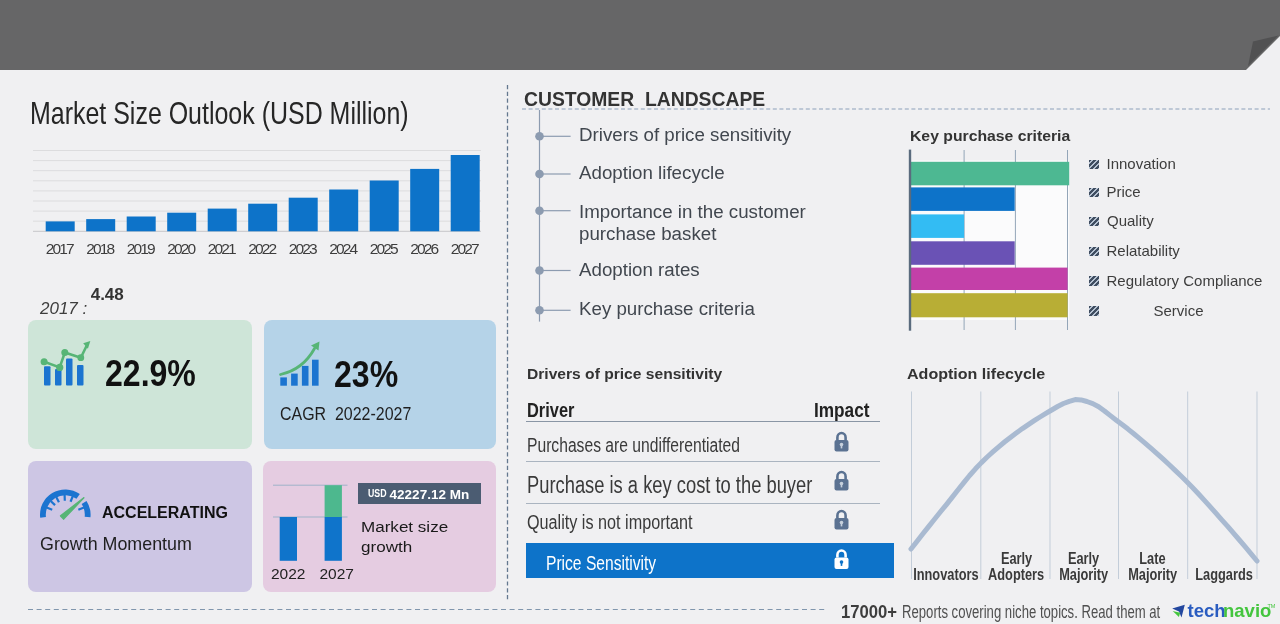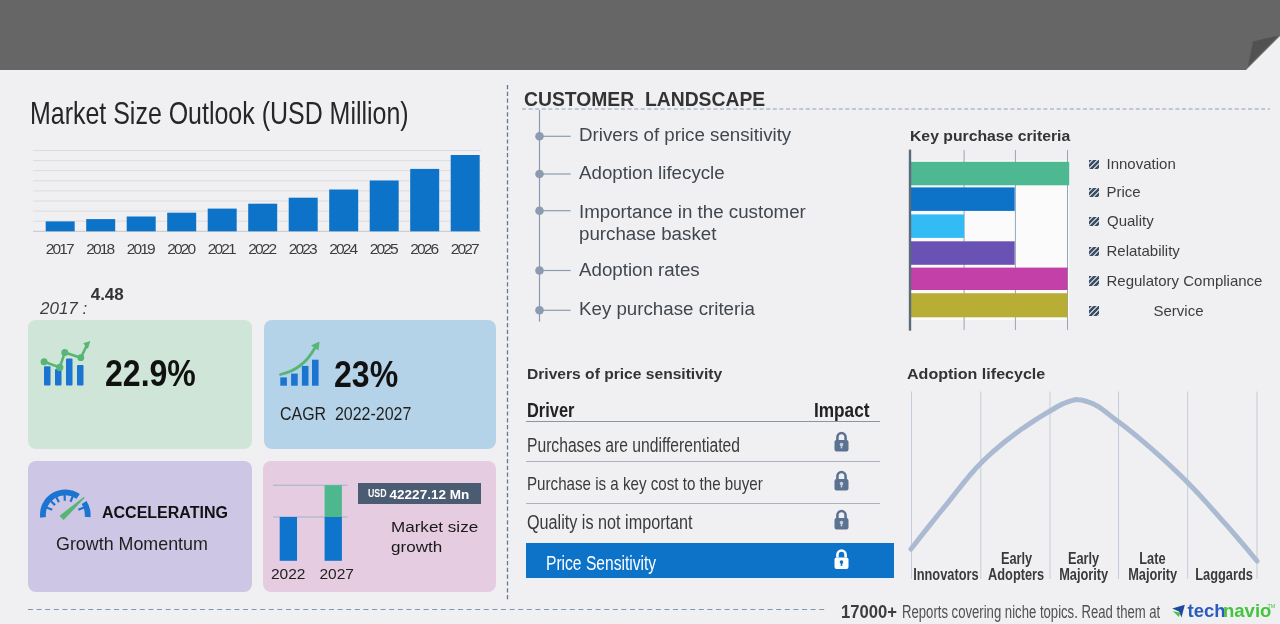--- a/index.html
+++ b/index.html
@@ -117,35 +117,35 @@
       <line x1="-20" y1="0" x2="-14" y2="0" transform="rotate(43)"></line>
       <line x1="-20" y1="0" x2="-14" y2="0" transform="rotate(63)"></line>
       <line x1="-20" y1="0" x2="-14" y2="0" transform="rotate(88)"></line>
       <line x1="-20" y1="0" x2="-14" y2="0" transform="rotate(112)"></line>
       <line x1="20" y1="0" x2="14" y2="0" transform="rotate(-21)"></line>
     </g>
     <polygon points="18.5,-16.9 -4.7,1.2 -1.7,4.4" fill="#57b576" stroke="#57b576" stroke-width="1.5" stroke-linejoin="round"></polygon>
   </g>
 </svg>
 <div class="abs" style="left:102px;top:504.9px;font-size:16px;font-weight:bold;color:#111;line-height:1;"><span class="sx" id="accel" style="transform:scaleX(1)">ACCELERATING</span></div>
-<div class="abs" style="left:40px;top:534.4px;font-size:19px;color:#1f1f1f;line-height:1;margin-left:16px;"><span class="sx" id="gm" style="transform:scaleX(.94)">Growth Momentum</span></div>
+<div class="abs" style="left:40px;top:534.4px;font-size:19px;color:#1f1f1f;line-height:1;"><span class="sx" id="gm" style="transform:scaleX(.94)">Growth Momentum</span></div>
 
 <svg class="abs" style="left:0;top:0" width="500" height="600">
   <line x1="273" y1="485.2" x2="347.5" y2="485.2" stroke="#9fb3c8" stroke-width="1"></line>
   <line x1="273" y1="517" x2="347.5" y2="517" stroke="#9fb3c8" stroke-width="1"></line>
   <rect x="279.7" y="517" width="17.3" height="43.8" fill="#0f74cb"></rect>
   <rect x="324.6" y="517" width="17.3" height="43.8" fill="#0f74cb"></rect>
   <rect x="324.6" y="485.2" width="17.3" height="31.8" fill="#4db88e"></rect>
 </svg>
 <div class="abs" style="left:271px;top:565.9px;font-size:15.5px;color:#222;line-height:1;">2022</div>
 <div class="abs" style="left:319.5px;top:565.9px;font-size:15.5px;color:#222;line-height:1;">2027</div>
 <div class="abs" style="left:358px;top:482.5px;width:123px;height:21.7px;background:#4b5c72;"></div>
 <div class="abs" style="left:367.7px;top:488px;font-size:11px;font-weight:bold;color:#fff;line-height:1;"><span class="sx" style="transform:scaleX(.8)">USD</span></div>
 <div class="abs" style="left:389.6px;top:488px;font-size:13.5px;font-weight:bold;color:#fff;line-height:1;"><span class="sx" id="usdval" style="transform:scaleX(1)">42227.12 Mn</span></div>
-<div class="abs" style="left:361px;top:517px;font-size:15.5px;line-height:20px;color:#1a1a1a;margin-left:30px;"><span class="sx" style="transform:scaleX(1.1)">Market size</span><br><span class="sx" style="transform:scaleX(1.1)">growth</span></div>
+<div class="abs" style="left:361px;top:517px;font-size:15.5px;line-height:20px;color:#1a1a1a;"><span class="sx" style="transform:scaleX(1.1)">Market size</span><br><span class="sx" style="transform:scaleX(1.1)">growth</span></div>
 
 <svg class="abs" style="left:0;top:0" width="1280" height="624">
   <line x1="507.5" y1="85" x2="507.5" y2="600" stroke="#64788f" stroke-width="1.3" stroke-dasharray="4.2 2.6"></line>
   <line x1="522" y1="109" x2="1270" y2="109" stroke="#8ba0b9" stroke-width="1.2" stroke-dasharray="4 2.6"></line>
   <line x1="28" y1="609.5" x2="826" y2="609.5" stroke="#8096ad" stroke-width="1.2" stroke-dasharray="5 3.6"></line>
 </svg>
 
 <div class="abs" style="left:524px;top:88px;font-size:21px;font-weight:bold;color:#333;line-height:1;"><span class="sx" id="cl" style="transform:scaleX(.92)">CUSTOMER&nbsp; LANDSCAPE</span></div>
 
 <svg class="abs" style="left:530px;top:105px" width="60" height="230">
@@ -203,21 +203,21 @@
   <div class="hatch" style="top:306.3px;"></div>
       <div class="abs" style="left:17.5px;top:302.8px;line-height:1;margin-left:47px;"><span class="sx lgd" style="transform:scaleX(1)">Service</span></div>
 </div>
 
 <div class="abs" style="left:526.5px;top:366.4px;font-size:15px;font-weight:bold;color:#333;line-height:1;"><span class="sx" id="dps" style="transform:scaleX(1.04)">Drivers of price sensitivity</span></div>
 <div class="abs" style="left:527px;top:400.4px;font-size:20px;font-weight:bold;color:#222;line-height:1;"><span class="sx" style="transform:scaleX(.82)">Driver</span></div>
 <div class="abs" style="left:813.9px;top:400.4px;font-size:20px;font-weight:bold;color:#222;line-height:1;"><span class="sx" style="transform:scaleX(.86)">Impact</span></div>
 <div class="abs" style="left:525.5px;top:421px;width:354px;height:0;border-top:1px solid #8a96a5;"></div>
 <div class="abs" style="left:527px;top:436.1px;font-size:19.5px;color:#3a3a3a;line-height:1;"><span class="sx row" style="transform:scaleX(.803)">Purchases are undifferentiated</span></div>
 <div class="abs" style="left:525.5px;top:461px;width:354px;height:0;border-top:1px solid #aab4c0;"></div>
-<div class="abs" style="left:527px;top:474.4px;font-size:19px;color:#3a3a3a;line-height:1;"><span class="sx row" style="transform:scaleX(.797)">Purchase is a key cost to the buyer</span></div>
+<div class="abs" style="left:527px;top:474.4px;font-size:23px;color:#3a3a3a;line-height:1;"><span class="sx row" style="transform:scaleX(.797)">Purchase is a key cost to the buyer</span></div>
 <div class="abs" style="left:525.5px;top:502.5px;width:354px;height:0;border-top:1px solid #aab4c0;"></div>
 <div class="abs" style="left:527px;top:513.1px;font-size:19.5px;color:#3a3a3a;line-height:1;"><span class="sx row" style="transform:scaleX(.83)">Quality is not important</span></div>
 <div class="abs" style="left:526px;top:543px;width:368px;height:35px;background:#0d73c9;"></div>
 <div class="abs" style="left:546px;top:552.7px;font-size:20px;color:#fff;line-height:1;"><span class="sx" id="ps" style="transform:scaleX(.78)">Price Sensitivity</span></div>
 
 <svg class="abs" style="left:830px;top:427px" width="24" height="160">
   <g id="lock1" transform="translate(4,5)">
     <path d="M 3.4 8 L 3.4 5.5 A 4.1 4.5 0 0 1 11.6 5.5 L 11.6 8" fill="none" stroke="#5b7292" stroke-width="2.6"></path>
     <rect x="0.5" y="8" width="14" height="11.5" rx="2" fill="#5b7292"></rect>
     <circle cx="7.5" cy="12.6" r="1.8" fill="#c6d0dc"></circle>

